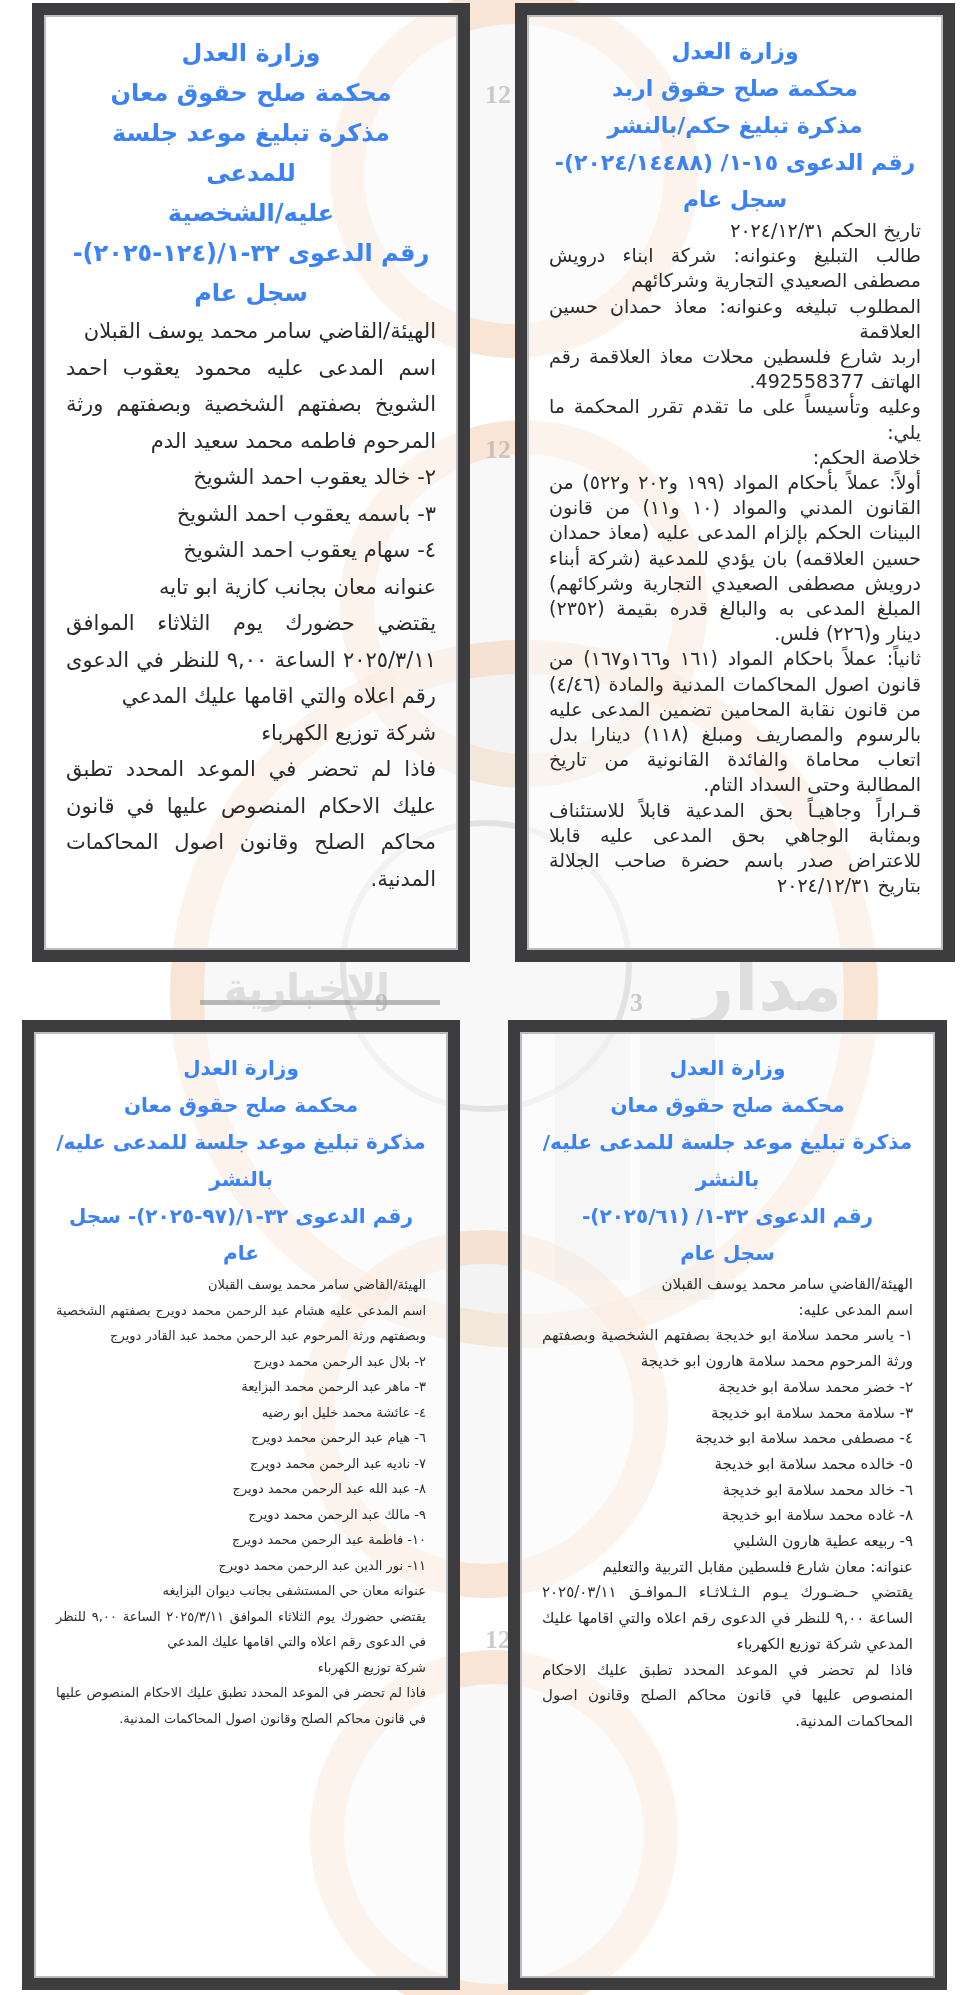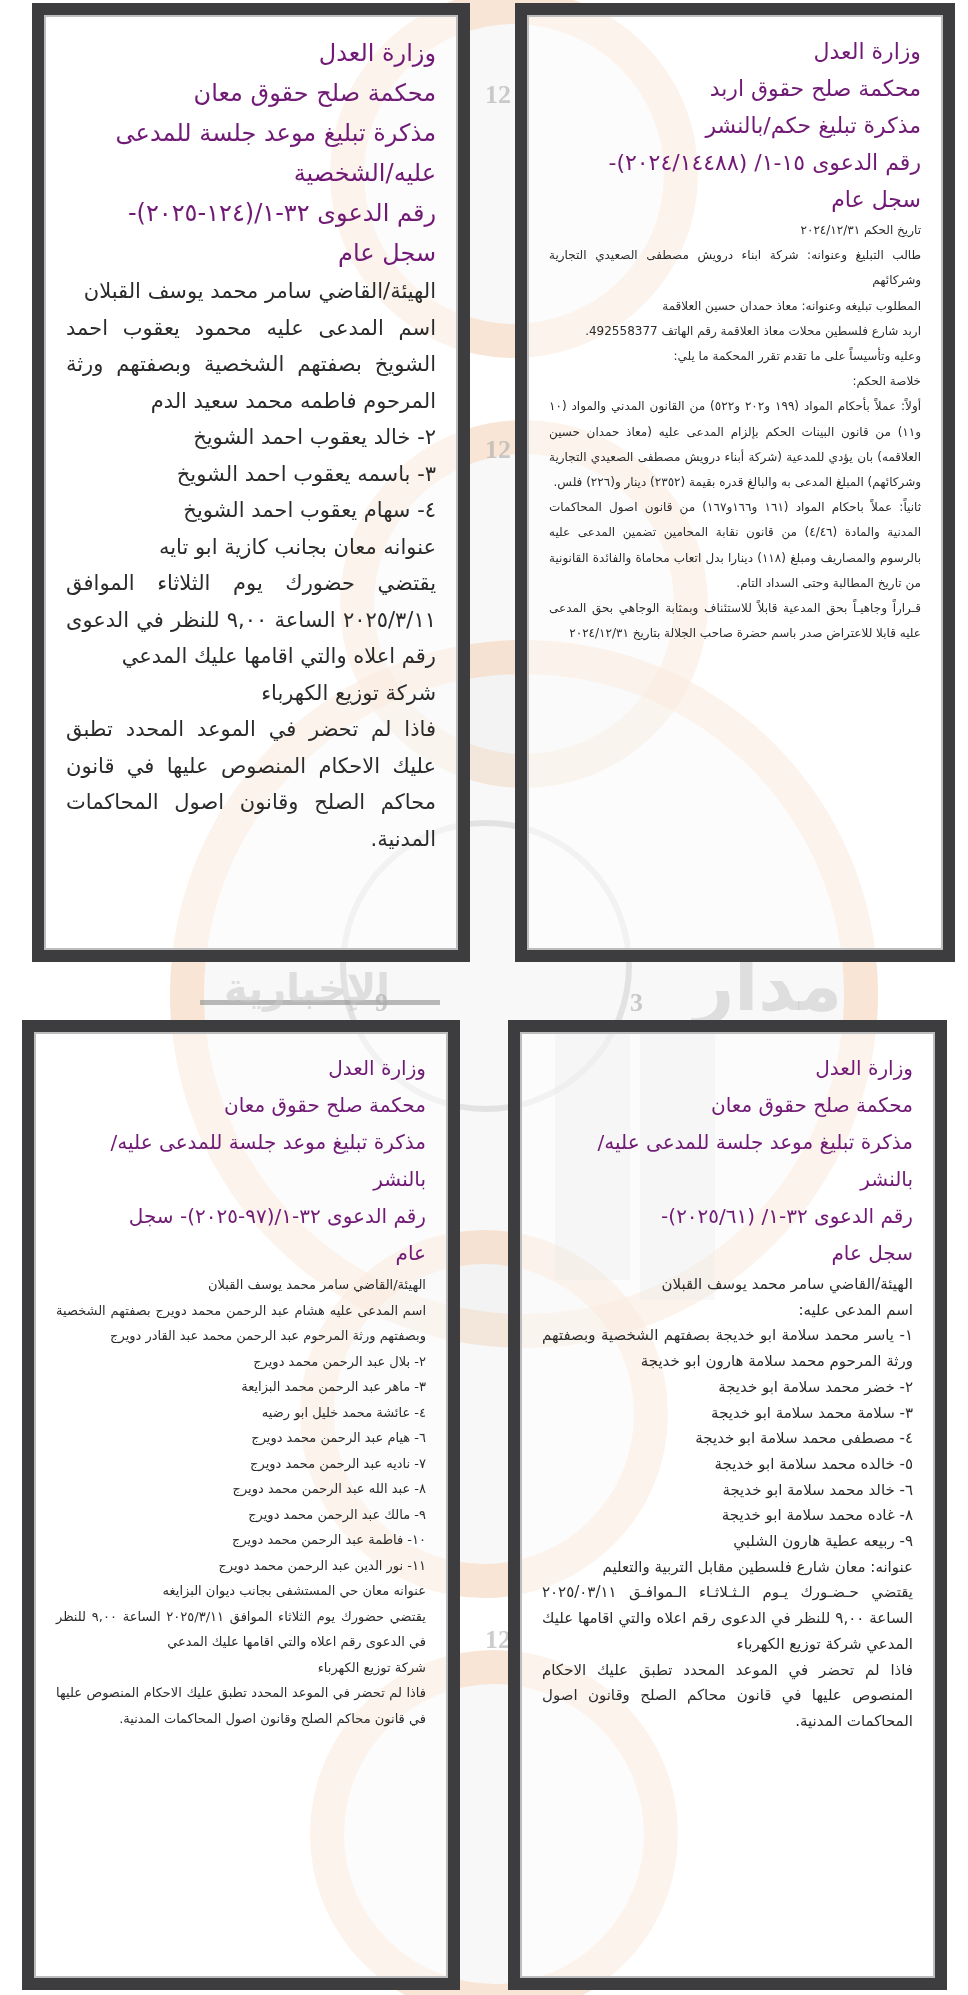--- a/index.html
+++ b/index.html
@@ -25,34 +25,34 @@
   .hand { background:rgba(140,140,140,0.6); transform-origin:left center; height:5px; }
 
   .notice {
     position:absolute; box-sizing:border-box;
     border:12px solid #3d3d3f;
     box-shadow: inset 0 0 0 2px #bdbdbd;
     background:rgba(255,255,255,0.55);
     direction:rtl;
     padding:18px 22px 14px 22px;
   }
-  .hdr { font-weight:normal; color:#701a75; }
+  .hdr { text-align:center; font-weight:bold; color:#3b82f6; }
   .body-text { text-align:justify; text-align-last:right; }
   .line { display:block; }
 
   #n1 { left:32px; top:3px; width:438px; height:959px; }
   #n2 { left:515px; top:3px; width:440px; height:959px; }
   #n3 { left:22px; top:1020px; width:438px; height:970px; }
   #n4 { left:508px; top:1020px; width:439px; height:970px; }
 
   #n1 .hdr { font-size:24px; line-height:40px; }
   #n1 .body-text { font-size:21px; line-height:36.5px; }
 
   #n2 .hdr { font-size:22px; line-height:37px; }
-  #n2 .body-text { font-size:12px; line-height:25.2px; }
+  #n2 .body-text { font-size:19px; line-height:25.2px; }
 
   #n3 .hdr { font-size:20px; line-height:37px; }
   #n3 .body-text { font-size:13px; line-height:25.5px; }
 
   #n4 .hdr { font-size:20px; line-height:37px; }
   #n4 .body-text { font-size:15px; line-height:25.7px; }
 </style>
 </head>
 <body>
 

